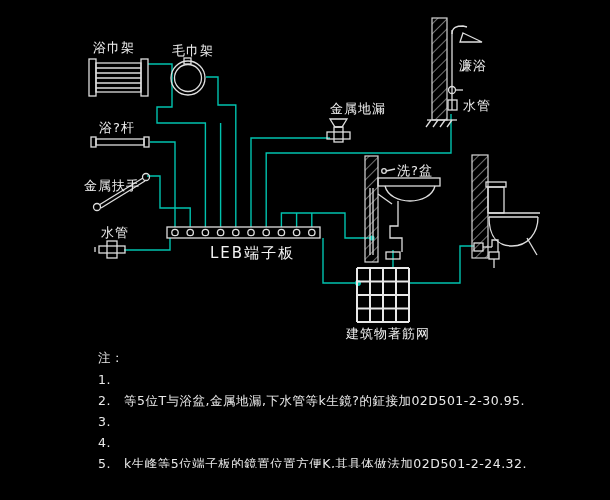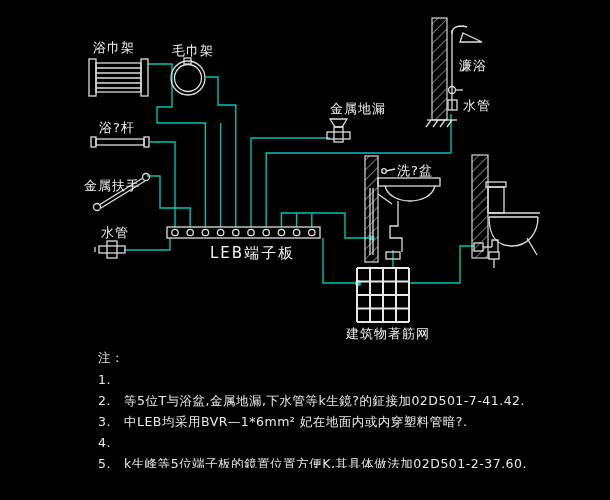--- a/index.html
+++ b/index.html
@@ -191,28 +191,27 @@
   <text class="lbl" x="346" y="338">建筑物著筋网</text>
 </svg>
 
   <div class="notes">
     <div class="note-title">注：</div>
     <div class="note-row">
       <span class="note-no">1.</span>
     </div>
     <div class="note-row">
       <span class="note-no">2.</span>
-      <span>等5位T与浴盆,金属地漏,下水管等k生鏡?的鉦接加02D501-7-41.42.</span>
+      <span>等5位T与浴盆,金属地漏,下水管等k生鏡?的鉦接加02D501-2-30.95.</span>
     </div>
     <div class="note-row">
       <span class="note-no">3.</span>
-      <span>中LEB均采用BVR—1*6mm²  妃在地面内或内穿塑料管暗?.</span>
     </div>
     <div class="note-row">
       <span class="note-no">4.</span>
     </div>
     <div class="note-row">
       <span class="note-no">5.</span>
-      <span>k生峰等5位端子板的鏡置位置方便K,其具体做法加02D501-2-37.60.</span>
+      <span>k生峰等5位端子板的鏡置位置方便K,其具体做法加02D501-2-24.32.</span>
     </div>
   </div>
 
 </div>
 
 </body></html>

